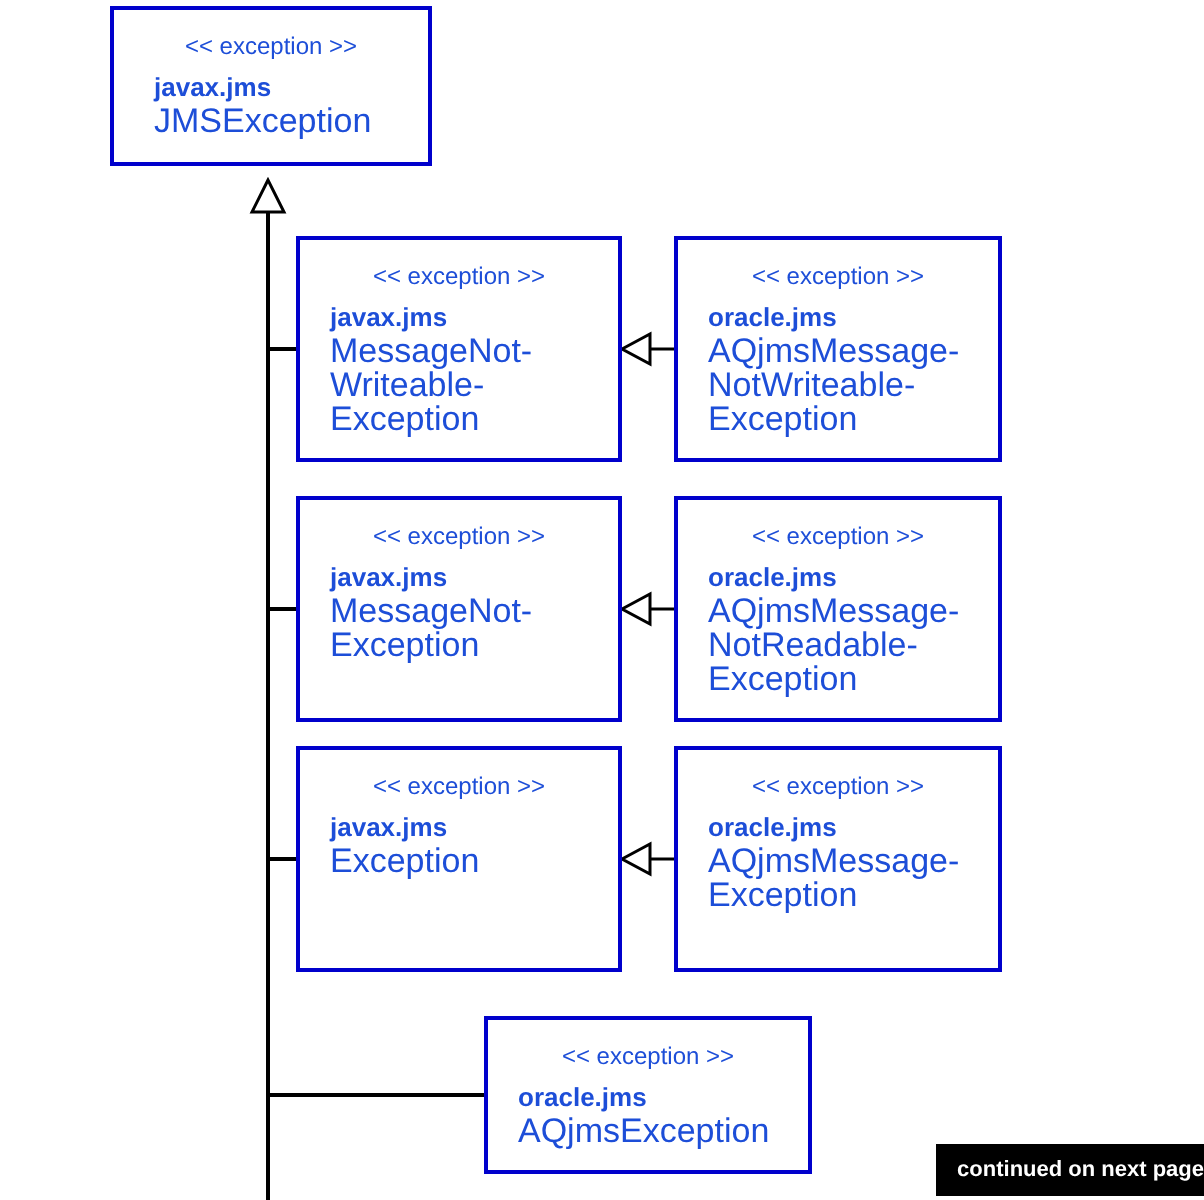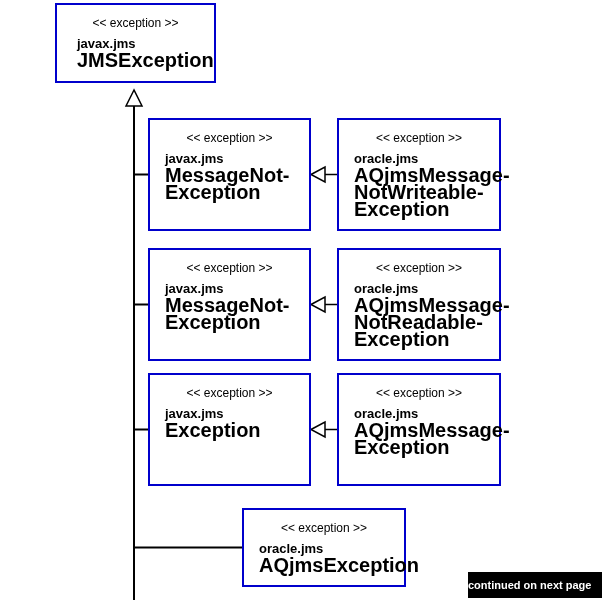--- a/index.html
+++ b/index.html
@@ -10,54 +10,54 @@
     position: relative; overflow: hidden;
   }
   .canvas { position: absolute; left: 0; top: 0; width: 602px; height: 600px; }
   svg.connectors { position: absolute; left: 0; top: 0; }
 
   .uml-box {
     position: absolute;
     box-sizing: border-box;
     border: 2px solid #0000cc;
     background: #ffffff;
-    color: #000000;
+    color: #1d4ed8;
   }
   .stereotype {
     text-align: center;
     font-size: 12px; line-height: 14px;
     margin-top: 11px;
   }
   .package {
     font-size: 13px; font-weight: bold; line-height: 14px;
     margin: 7px 0 1px 15px;
   }
   .classname {
-    font-size: 20px; font-weight: bold; line-height: 17px;
+    font-size: 17px; font-weight: normal; line-height: 17px;
     margin-left: 15px;
   }
   .uml-box.wide-indent .package,
   .uml-box.wide-indent .classname { margin-left: 20px; }
 
   
   .b1 { left: 55px;  top: 3px;   width: 161px; height: 80px; }
   .b2 { left: 148px; top: 118px; width: 163px; height: 113px; }
   .b3 { left: 337px; top: 118px; width: 164px; height: 113px; }
   .b4 { left: 148px; top: 248px; width: 163px; height: 113px; }
   .b5 { left: 337px; top: 248px; width: 164px; height: 113px; }
   .b6 { left: 148px; top: 373px; width: 163px; height: 113px; }
   .b7 { left: 337px; top: 373px; width: 164px; height: 113px; }
   .b8 { left: 242px; top: 508px; width: 164px; height: 79px; }
 
   .continued-badge {
     position: absolute;
     left: 468px; top: 572px; width: 134px; height: 26px;
     background: #000000; color: #ffffff;
     font-size: 11px; font-weight: bold;
-    line-height: 26px; text-align: left;
+    line-height: 26px; text-align: right;
     letter-spacing: 0px;
   }
 </style>
 </head>
 <body>
 
 <div class="canvas">
 
   <svg class="connectors" width="602" height="600" viewBox="0 0 602 600">
 
@@ -83,20 +83,21 @@
   <div class="uml-box b1 wide-indent">
     <div class="stereotype">&lt;&lt; exception &gt;&gt;</div>
     <div class="package">javax.jms</div>
     <div class="classname">JMSException</div>
   </div>
 
   <div class="uml-box b2">
     <div class="stereotype">&lt;&lt; exception &gt;&gt;</div>
     <div class="package">javax.jms</div>
     <div class="classname">MessageNot-</div>
+    <div class="classname">Writeable-</div>
     <div class="classname">Exception</div>
   </div>
 
   <div class="uml-box b3">
     <div class="stereotype">&lt;&lt; exception &gt;&gt;</div>
     <div class="package">oracle.jms</div>
     <div class="classname">AQjmsMessage-</div>
     <div class="classname">NotWriteable-</div>
     <div class="classname">Exception</div>
   </div>

